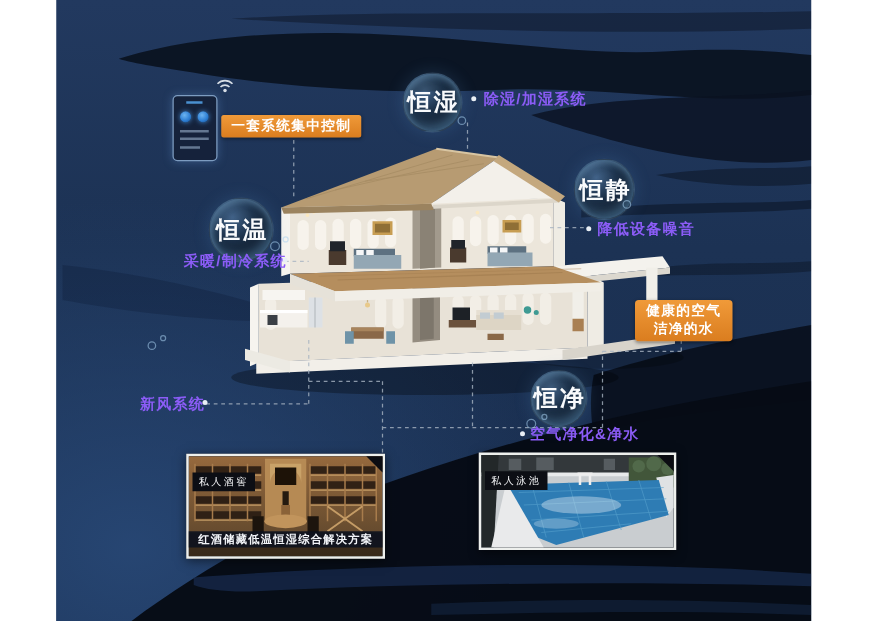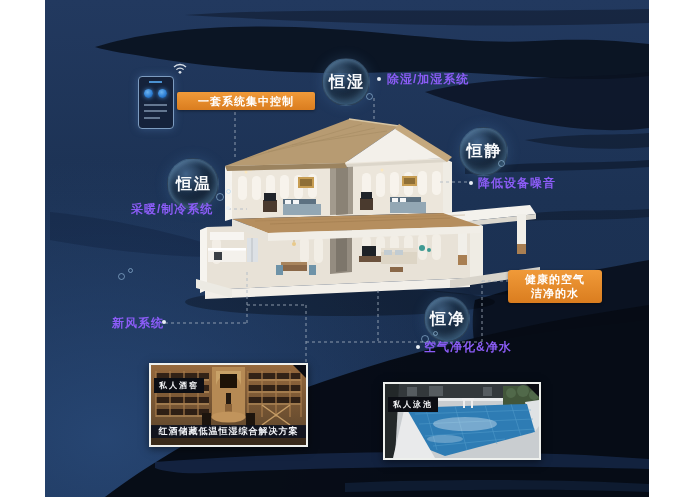--- a/index.html
+++ b/index.html
@@ -17,44 +17,44 @@
   .phone .btn{position:absolute;top:12px;width:9px;height:9px;border-radius:50%;
         background:radial-gradient(circle at 40% 35%, #6db4f0 0%, #2e7fd4 55%, #14457e 100%);
         box-shadow:0 0 4px rgba(80,160,240,.8);}
   .phone .b1{left:5px;} .phone .b2{left:19px;}
   .phone .row{position:absolute;left:5px;width:23px;height:2px;background:#8fa6c0;opacity:.65;}
   .phone .r1{top:27px;} .phone .r2{top:33px;} .phone .r3{top:40px;width:16px;}
   .wifi{position:absolute;left:172px;top:61px;width:16px;height:14px;}
   
   .tag-orange{position:absolute;background:linear-gradient(180deg,#f09a39 0%, #da7d1f 100%);
         color:#fff;font-weight:bold;border-radius:2px;box-shadow:0 1px 3px rgba(0,0,0,.4);}
-  .ctrl-label{left:177px;top:92px;font-size:11px;letter-spacing:1px;padding:3px 21px;line-height:12px;}
-  .hl-label{left:508px;top:240px;width:94px;font-size:11px;line-height:14px;text-align:center;
-        padding:2px 0 3px 0;letter-spacing:1px;border-radius:3px;margin-top:30px;}
+  .ctrl-label{left:177px;top:92px;font-size:11px;letter-spacing:1px;padding:3px 8px;line-height:12px;}
+  .hl-label{left:508px;top:240px;width:78px;font-size:11px;line-height:14px;text-align:center;
+        padding:2px 0 3px 0;letter-spacing:1px;border-radius:3px;}
   
   .bubble{position:absolute;border-radius:50%;display:flex;align-items:center;justify-content:center;
-        color:#f8fafc;font-weight:bold;font-size:16px;letter-spacing:2px;text-indent:2px;
+        color:#f8fafc;font-weight:bold;font-size:19px;letter-spacing:2px;text-indent:2px;
         background:radial-gradient(circle at 36% 30%, rgba(96,138,178,.55) 0%, rgba(30,52,76,.85) 35%, rgba(8,15,26,.96) 72%);
         box-shadow:inset 2px 3px 5px rgba(150,200,240,.35), inset -3px -5px 9px rgba(110,170,220,.5), 0 0 14px rgba(90,150,210,.2);
         border:1px solid rgba(130,180,225,.3);font-family:Liberation Mono, monospace;}
   .bub-humidity{left:322px;top:58px;width:46px;height:46px;}
   .bub-quiet{left:459px;top:127px;width:47px;height:47px;}
   .bub-temp{left:167px;top:158px;width:50px;height:50px;text-align:center;}
   .bub-oxygen{left:130px;top:272px;width:46px;height:46px;}
   .bub-clean{left:424px;top:296px;width:44px;height:44px;}
   .ring{position:absolute;border-radius:50%;border:1px solid rgba(170,210,240,.55);}
   
   .cap{position:absolute;color:#8b5cf6;font-size:12px;font-weight:bold;white-space:nowrap;letter-spacing:1px;}
   .dot{position:absolute;width:4px;height:4px;border-radius:50%;background:#e9eff5;}
   
   .panel{position:absolute;border:2px solid #eef0ed;background:#111722;box-shadow:0 2px 8px rgba(0,0,0,.5);}
   .panel-wine{left:149px;top:363px;width:155px;height:80px;}
-  .panel-pool{left:383px;top:382px;width:154px;height:74px;}
+  .panel-pool{left:383px;top:362px;width:154px;height:74px;}
   .panel-tag{position:absolute;left:3px;top:13px;background:#0c0e14;color:#f5f6f8;font-size:8px;
-        font-weight:bold;padding:2px 5px;letter-spacing:2px;z-index:3;}
+        font-weight:normal;padding:2px 5px;letter-spacing:2px;z-index:3;}
   .panel-cap{position:absolute;left:0;right:0;height:13px;background:rgba(10,16,30,.85);color:#f2f4f8;
         font-size:9px;font-weight:bold;text-align:center;line-height:13px;letter-spacing:1px;z-index:3;}
   .panel-wine .panel-cap{bottom:7px;margin-top:20px;}
   .panel-pool .panel-cap{bottom:5px;}
   .fold{position:absolute;top:0;right:0;width:0;height:0;border-top:13px solid #0b0c12;
         border-left:13px solid transparent;z-index:3;}
 </style>
 </head>
 <body>
 
@@ -242,21 +242,21 @@
   <div class="ring" style="left:421px;top:335px;width:6px;height:6px;"></div>
   <div class="ring" style="left:433px;top:331px;width:3px;height:3px;"></div>
   <div class="ring" style="left:498px;top:160px;width:5px;height:5px;"></div>
 
   <div class="dot" style="left:377px;top:77px;"></div>
   <div class="cap" style="left:387px;top:71px;">除湿/加湿系统</div>
 
   <div class="dot" style="left:469px;top:181px;"></div>
   <div class="cap" style="left:478px;top:175px;">降低设备噪音</div>
 
-  <div class="cap" style="left:131px;top:201px;">采暖/制冷系统</div>
+  <div class="cap" style="left:147px;top:201px;">采暖/制冷系统</div>
   <div class="dot" style="left:226px;top:206px;"></div>
 
   <div class="cap" style="left:112px;top:315px;text-align:right;">新风系统</div>
   <div class="dot" style="left:162px;top:320px;"></div>
 
   <div class="dot" style="left:416px;top:345px;"></div>
   <div class="cap" style="left:424px;top:339px;">空气净化&amp;净水</div>
 
   <div class="panel panel-wine">
     <svg width="155" height="80" viewBox="0 0 155 80">

